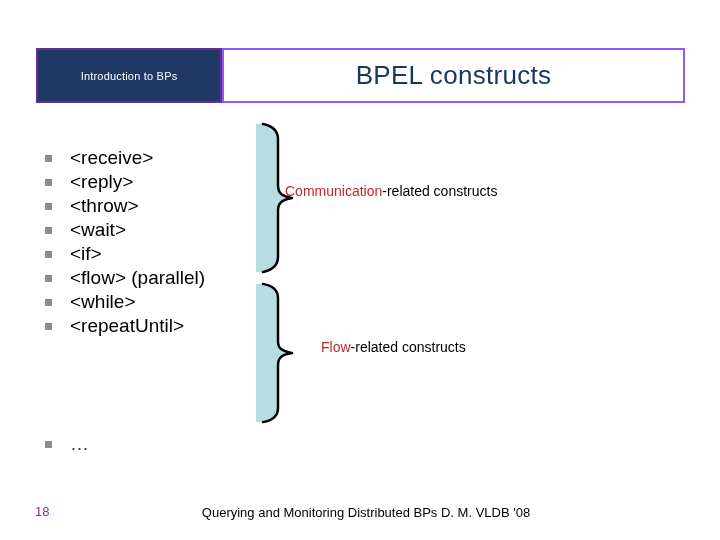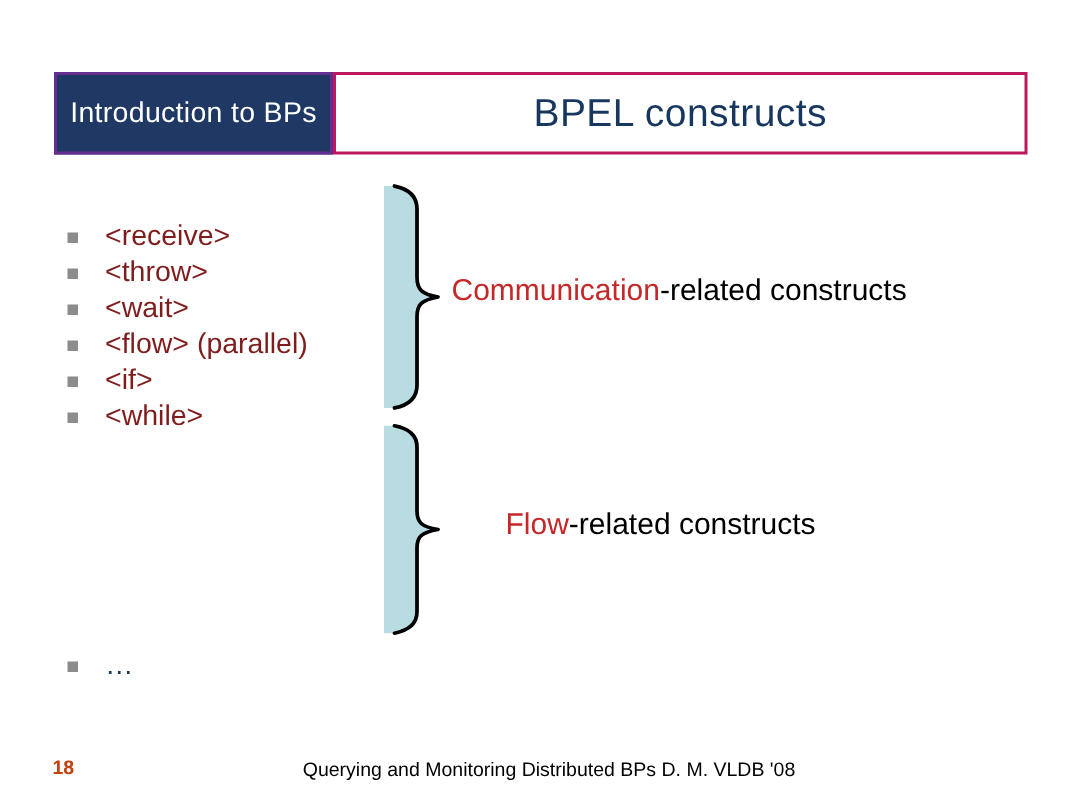--- a/index.html
+++ b/index.html
@@ -9,83 +9,85 @@
     background:#ffffff;
     font-family:"Liberation Sans","DejaVu Sans",sans-serif;
     overflow:hidden;
   }
   
   .tab-box{
     position:absolute;left:36px;top:48px;width:186px;height:55px;
     background:#1F3864;border:2px solid #662D91;box-sizing:border-box;
     display:flex;align-items:center;justify-content:center;
   }
-  .tab-box span{color:#ffffff;font-size:19px;letter-spacing:0.2px;}
+  .tab-box span{color:#ffffff;font-size:11px;letter-spacing:0.2px;}
   .title-box{
     position:absolute;left:222px;top:48px;width:463px;height:55px;
-    background:#ffffff;border:2px solid #be185d;box-sizing:border-box;
+    background:#ffffff;border:2px solid #8b5cf6;box-sizing:border-box;
     display:flex;align-items:center;justify-content:center;
   }
   .title-box span{color:#17375E;font-size:26px;letter-spacing:0.3px;}
   
   .construct-list{
     position:absolute;left:45px;top:146px;margin:0;padding:0;list-style:none;
   }
   .construct-list li{
     height:24px;display:flex;align-items:center;
-    color:#7f1d1d;font-size:19px;white-space:pre;
+    color:#000000;font-size:19px;white-space:pre;
   }
   .bullet{
     width:7px;height:7px;background:#8C8C8C;flex:0 0 auto;
     margin-right:18px;margin-top:1px;
   }
   .more-item{
     position:absolute;left:45px;top:432px;height:24px;
     display:flex;align-items:center;color:#1E3A56;font-size:19px;
   }
   
   .brace{position:absolute;left:253px;width:42px;}
   .brace-1{top:122px;height:152px;}
   .brace-2{top:282px;height:142px;}
   
   .group-label{
-    position:absolute;left:301px;font-size:20px;color:#000000;white-space:pre;
+    position:absolute;left:285px;font-size:14px;color:#000000;white-space:pre;
   }
   .group-label .hl{color:#C42828;}
   .label-1{top:183px;}
   .label-2{top:339px;margin-left:36px;}
   
   .page-number{
     position:absolute;left:35px;top:504px;
-    font-size:13px;font-weight:bold;color:#c2410c;
+    font-size:13px;font-weight:normal;color:#a21caf;
   }
   .footer-line{
     position:absolute;left:6px;top:505px;width:720px;text-align:center;
     font-size:13px;color:#000000;
   }
 </style>
 </head>
 <body>
 
 <div class="slide">
 
   <div class="tab-box">
     <span>Introduction to BPs</span>
   </div>
   <div class="title-box">
     <span>BPEL constructs</span>
   </div>
 
   <ul class="construct-list">
     <li><span class="bullet"></span><span>&lt;receive&gt;</span></li>
+    <li><span class="bullet"></span><span>&lt;reply&gt;</span></li>
     <li><span class="bullet"></span><span>&lt;throw&gt;</span></li>
     <li><span class="bullet"></span><span>&lt;wait&gt;</span></li>
+    <li><span class="bullet"></span><span>&lt;if&gt;</span></li>
     <li><span class="bullet"></span><span>&lt;flow&gt; (parallel)</span></li>
-    <li><span class="bullet"></span><span>&lt;if&gt;</span></li>
     <li><span class="bullet"></span><span>&lt;while&gt;</span></li>
+    <li><span class="bullet"></span><span>&lt;repeatUntil&gt;</span></li>
   </ul>
 
   <div class="more-item">
     <span class="bullet"></span>
     <span>…</span>
   </div>
 
   <svg class="brace brace-1" viewBox="0 0 42 150" preserveAspectRatio="none">
     <path fill="#B9DCE3" stroke="none" d="M 10,2 C 20,4 25,9 25,17 L 25,62 C 25,70 28,73 39,75 C 28,77 25,80 25,88 L 25,133 C 25,141 20,146 10,148 L 3,148 L 3,2 Z"></path>
     <path fill="none" stroke="#000000" stroke-width="2.5" stroke-linecap="round" stroke-linejoin="round" d="M 10,2 C 20,4 25,9 25,17 L 25,62 C 25,70 28,73 39,75 C 28,77 25,80 25,88 L 25,133 C 25,141 20,146 10,148"></path>

